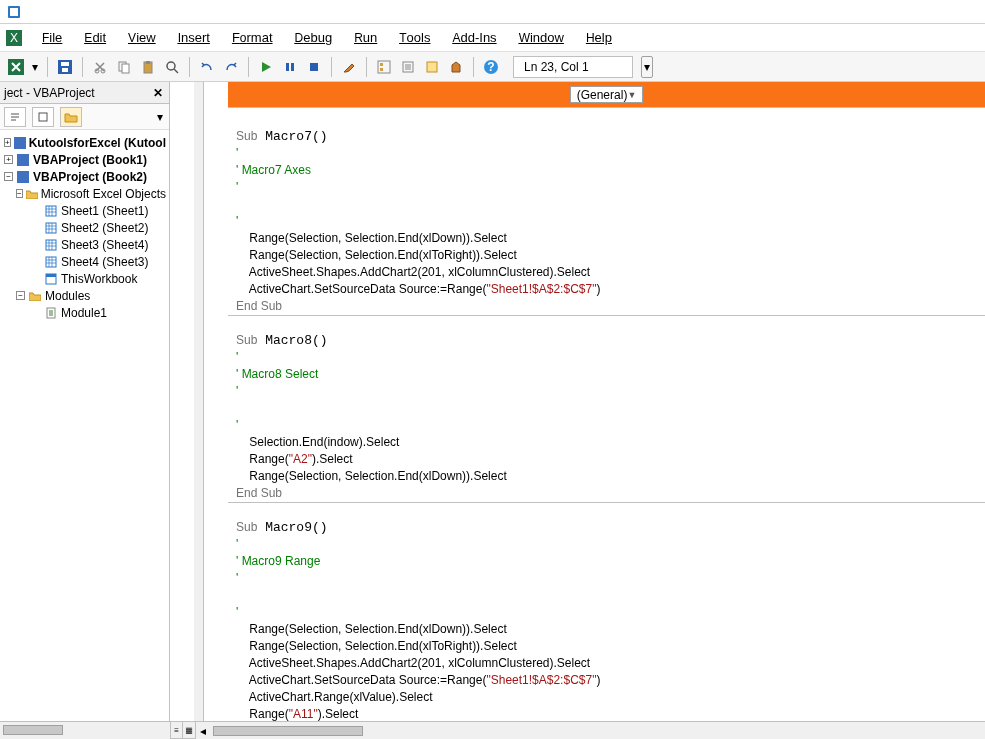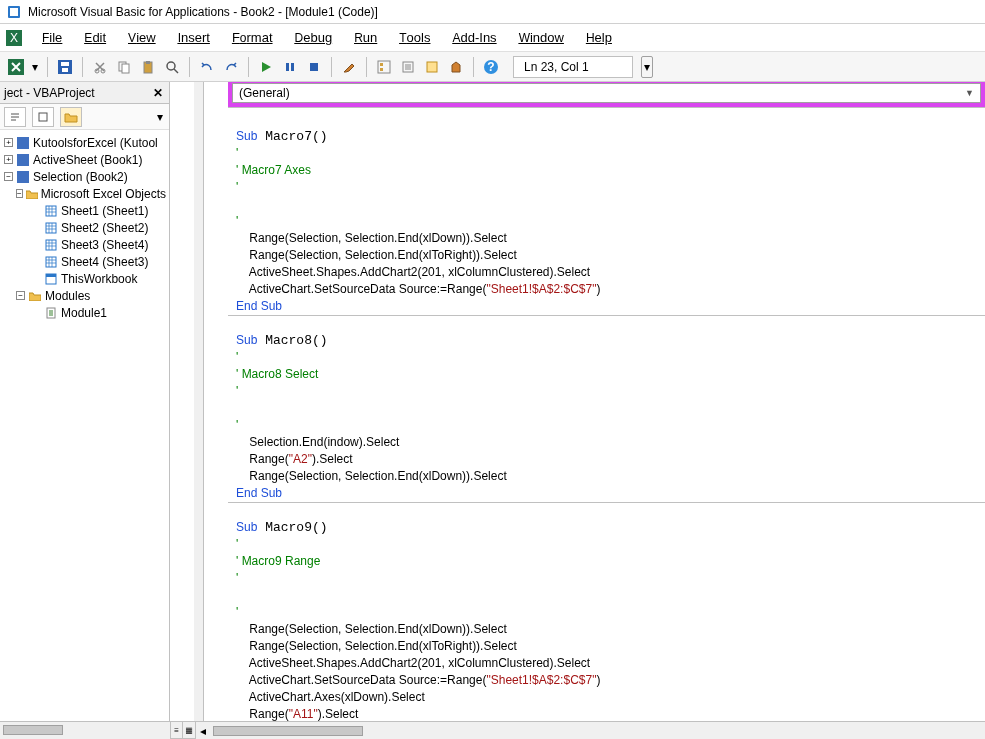--- a/index.html
+++ b/index.html
@@ -19,30 +19,30 @@
 .project-header { height:22px; display:flex; align-items:center; padding:0 4px; background:#f0f0f0; border-bottom:1px solid #c0c0c0; justify-content:space-between; font-size:12px;}
 .project-header .close { width:14px; height:14px; display:flex; align-items:center; justify-content:center; cursor:pointer; font-weight:bold; }
 .project-tools { height:26px; display:flex; align-items:center; padding:0 4px; gap:6px; border-bottom:1px solid #e0e0e0; background:#fafafa;}
 .pt-btn { width:22px; height:20px; border:1px solid #c0c0c0; background:#fff; display:flex;align-items:center;justify-content:center; cursor:pointer;}
 .pt-folder { background:#fff2cc; }
 .tree { flex:1; overflow:auto; padding:4px 2px; font-size:12px; }
 .tree-node { display:flex; align-items:center; white-space:nowrap; height:17px; padding:0 2px; }
 .tree-indent1 { padding-left:14px; }
 .tree-indent3 { padding-left:42px; }
 .tree-icon { width:14px; display:inline-flex;align-items:center;justify-content:center; margin-right:3px;}
-.bold { font-weight:normal; }
+.bold { font-weight:bold; }
 .expander { width:9px; height:9px; border:1px solid #888; display:inline-flex;align-items:center;justify-content:center; font-size:8px; margin-right:3px; background:#fff; line-height:7px;}
 .codearea { flex:1; display:flex; flex-direction:column; overflow:hidden; }
-.code-dropdowns { height:26px; display:flex; align-items:flex-end; padding:4px; gap:6px; background:#d946ef; border-bottom:1px solid #c0c0c0;}
+.code-dropdowns { height:26px; display:flex; align-items:center; padding:4px; gap:6px; background:#f97316; border-bottom:1px solid #c0c0c0;flex-direction:column;}
 .dd { height:20px; border:1px solid #a0a0a0; background:#fff; display:flex; align-items:center; padding:0 6px; justify-content:space-between;}
 .dd:first-child { flex:0 0 560px; }
 .dd:last-child { flex:1; }
 .dd-arrow { font-size:9px; color:#555; }
 .code-content { flex:1; overflow:auto; font-family: Consolas, "Courier New", monospace; font-size:13px; line-height:16px; padding:4px 8px; white-space:pre; position:relative;}
-.kw { color:#1d4ed8; }
+.kw { color:#737373; }
 .cm { color:#008000; }
 .str { color:#a31515; }
 .footer { height:18px; display:flex; border-top:1px solid #c0c0c0; background:#f0f0f0;}
 .scroll-h { flex:1; display:flex; align-items:center;}
 .scroll-thumb { height:10px; background:#c8c8c8; border:1px solid #a0a0a0; }
 .code-sidebar-gap { width:10px; background:#f0f0f0; border-right:1px solid #c0c0c0; display:flex; flex-direction:column;}
 .side-btn { height:12px; border-bottom:1px solid #c0c0c0; display:flex;align-items:center;justify-content:center; font-size:8px;}
 
 svg { display:block; }
 hr.code-divider { border:none; border-top:1px solid #c0c0c0; margin:0 -8px;}
@@ -50,21 +50,20 @@
 </head>
 <body>
 
 <div class="titlebar">
   <span class="icon">
     <svg width="14" height="14">
         <rect x="1" y="1" width="12" height="12" fill="#2a77c9" rx="1"></rect>
         <rect x="3" y="3" width="8" height="8" fill="#fff"></rect>
       </svg>
   </span>
-  <span>Microsoft Visual Basic for Applications - Book2 - [Module1 (Code)]</span>
 </div>
 
 <div class="menubar">
   <span class="icon" style="margin-right:8px;">
     <svg width="16" height="16">
         <rect width="16" height="16" fill="#217346"></rect>
         <text x="8" y="12" fill="#fff" font-size="10" text-anchor="middle" font-family="sans-serif">X</text>
       </svg>
   </span>
   <span class="menu-item"><u>F</u><span></span>ile</span>
@@ -227,30 +226,30 @@
           </span>
         <span class="bold">KutoolsforExcel (Kutool</span>
       </div>
       <div class="tree-node">
         <span class="expander">+</span>
         <span class="tree-icon">
             <svg width="12" height="12">
               <rect width="12" height="12" fill="#4070c0"></rect>
             </svg>
           </span>
-        <span class="bold">ActiveSheet (Book1)</span>
+        <span class="bold">VBAProject (Book1)</span>
       </div>
       <div class="tree-node">
         <span class="expander">−</span>
         <span class="tree-icon">
             <svg width="12" height="12">
               <rect width="12" height="12" fill="#4070c0"></rect>
             </svg>
           </span>
-        <span class="bold">Selection (Book2)</span>
+        <span class="bold">VBAProject (Book2)</span>
       </div>
       <div class="tree-node tree-indent1">
         <span class="expander">−</span>
         <span class="tree-icon">
             <svg width="12" height="10">
               <path d="M0 2 L4 2 L5 4 L12 4 L12 10 L0 10 Z" fill="#f0c050" stroke="#c09020"></path>
             </svg>
           </span>
         <span>Microsoft Excel Objects</span>
       </div>
@@ -357,21 +356,21 @@
 <span class="kw">Sub</span> Macro9()
 <span class="cm">'</span>
 <span class="cm">' Macro9 Range</span>
 <span class="cm">'</span>
 <span></span>
 <span class="cm">'</span>
 <span>    Range(Selection, Selection.End(xlDown)).Select</span>
 <span>    Range(Selection, Selection.End(xlToRight)).Select</span>
 <span>    ActiveSheet.Shapes.AddChart2(201, xlColumnClustered).Select</span>
 <span>    ActiveChart.SetSourceData Source:=Range(</span><span class="str">"Sheet1!$A$2:$C$7"</span><span>)</span>
-<span>    ActiveChart.Axes(xlDown).Select</span>
+<span>    ActiveChart.Range(xlValue).Select</span>
 <span>    Range(</span><span class="str">"A11"</span><span>).Select</span>
 
     </div>
   </div>
 </div>
 
 <div class="footer">
   <div style="width:170px; display:flex;">
     <div class="scroll-thumb" style="width:60px; margin:3px;"></div>
   </div>

